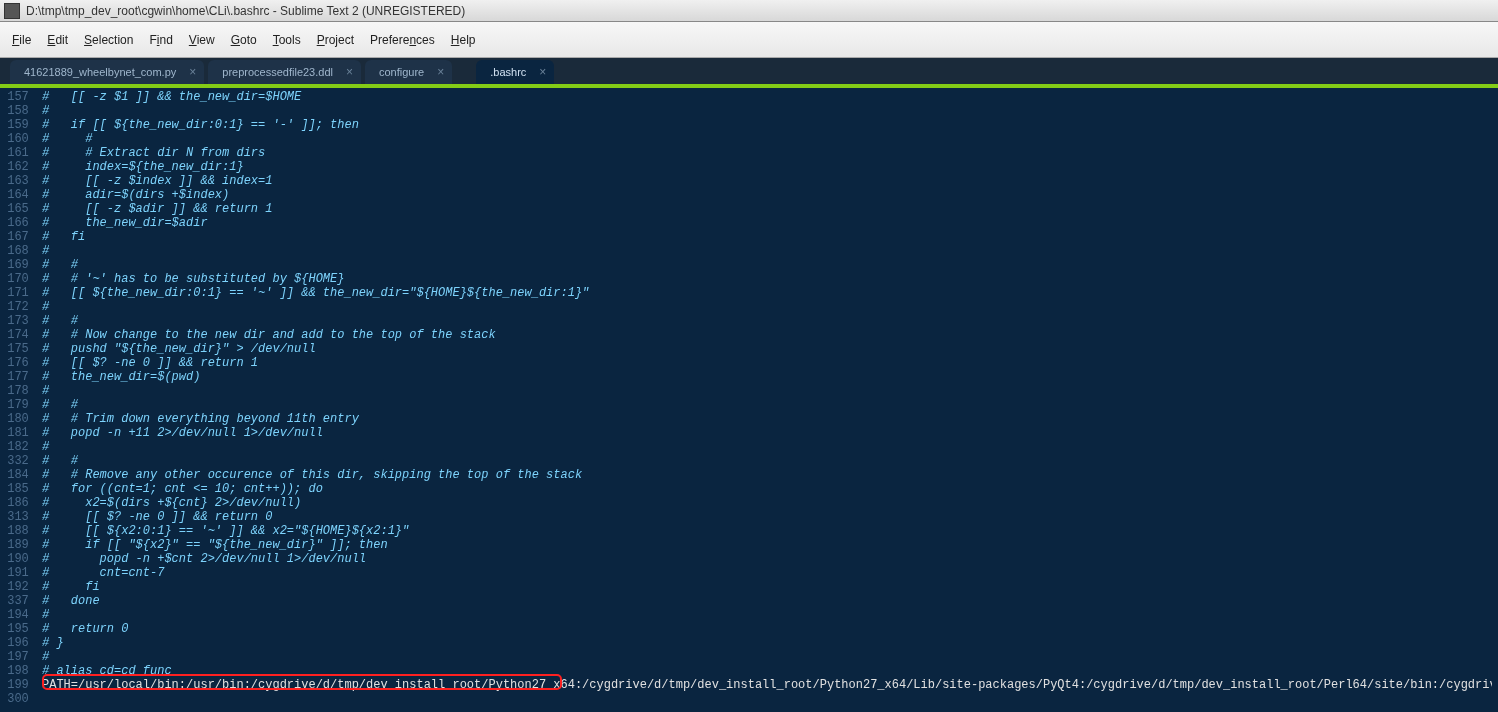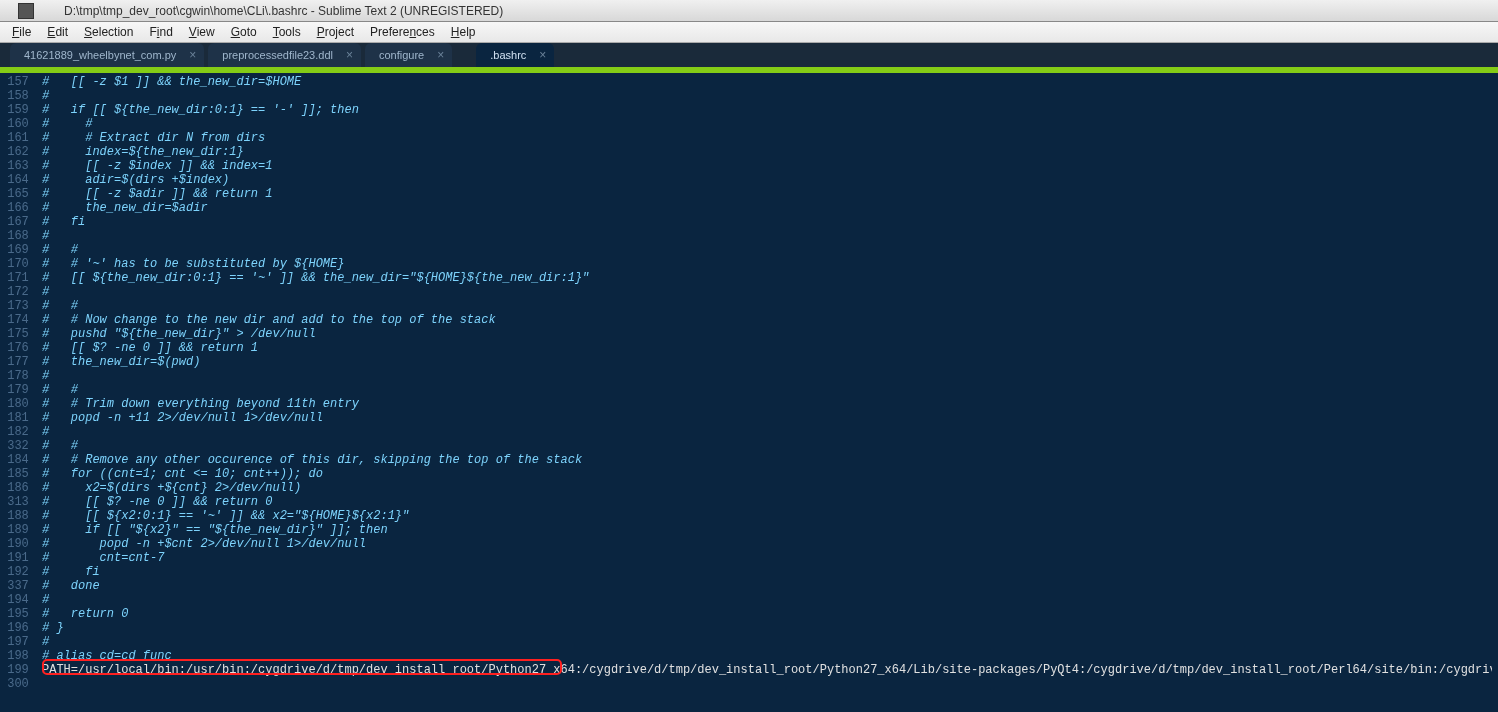--- a/index.html
+++ b/index.html
@@ -11,53 +11,52 @@
   height: 712px;
   overflow: hidden;
   user-select: none;
 }
 .titlebar {
   height: 22px;
   background: linear-gradient(to bottom, #f0f0f0, #d8d8d8);
   border-bottom: 1px solid #888;
   display: flex;
   align-items: center;
-  padding: 0 18px;
+  padding: 0 4px;
   color: #333;
-  gap: 24px;
 }
 .titlebar .app-icon {
   width: 16px;
   height: 16px;
   background: #555;
   margin-right: 6px;
   display: inline-block;
   border: 1px solid #333;
 }
 .menubar {
-  height: 21px;
+  height: 36px;
   background: linear-gradient(to bottom, #f7f7f7, #e8e8e8);
   border-bottom: 1px solid #aaa;
   display: flex;
   align-items: center;
   padding: 2px 4px;
   color: #222;
 }
 .menubar .menu-item {
   padding: 0 8px;
   cursor: default;
 }
 .menubar .menu-item .ul { text-decoration: underline; }
 .tabbar {
   height: 30px;
   background: #1a2a3a;
   display: flex;
   align-items: flex-end;
   padding-left: 10px;
-  border-bottom: 6px solid #84cc16;
+  border-bottom: 4px solid #84cc16;
 }
 .tab {
   height: 24px;
   padding: 0 28px 0 14px;
   margin-right: 4px;
   background: #1e3248;
   color: #9fb6cc;
   border-radius: 6px 6px 0 0;
   display: flex;
   align-items: center;

